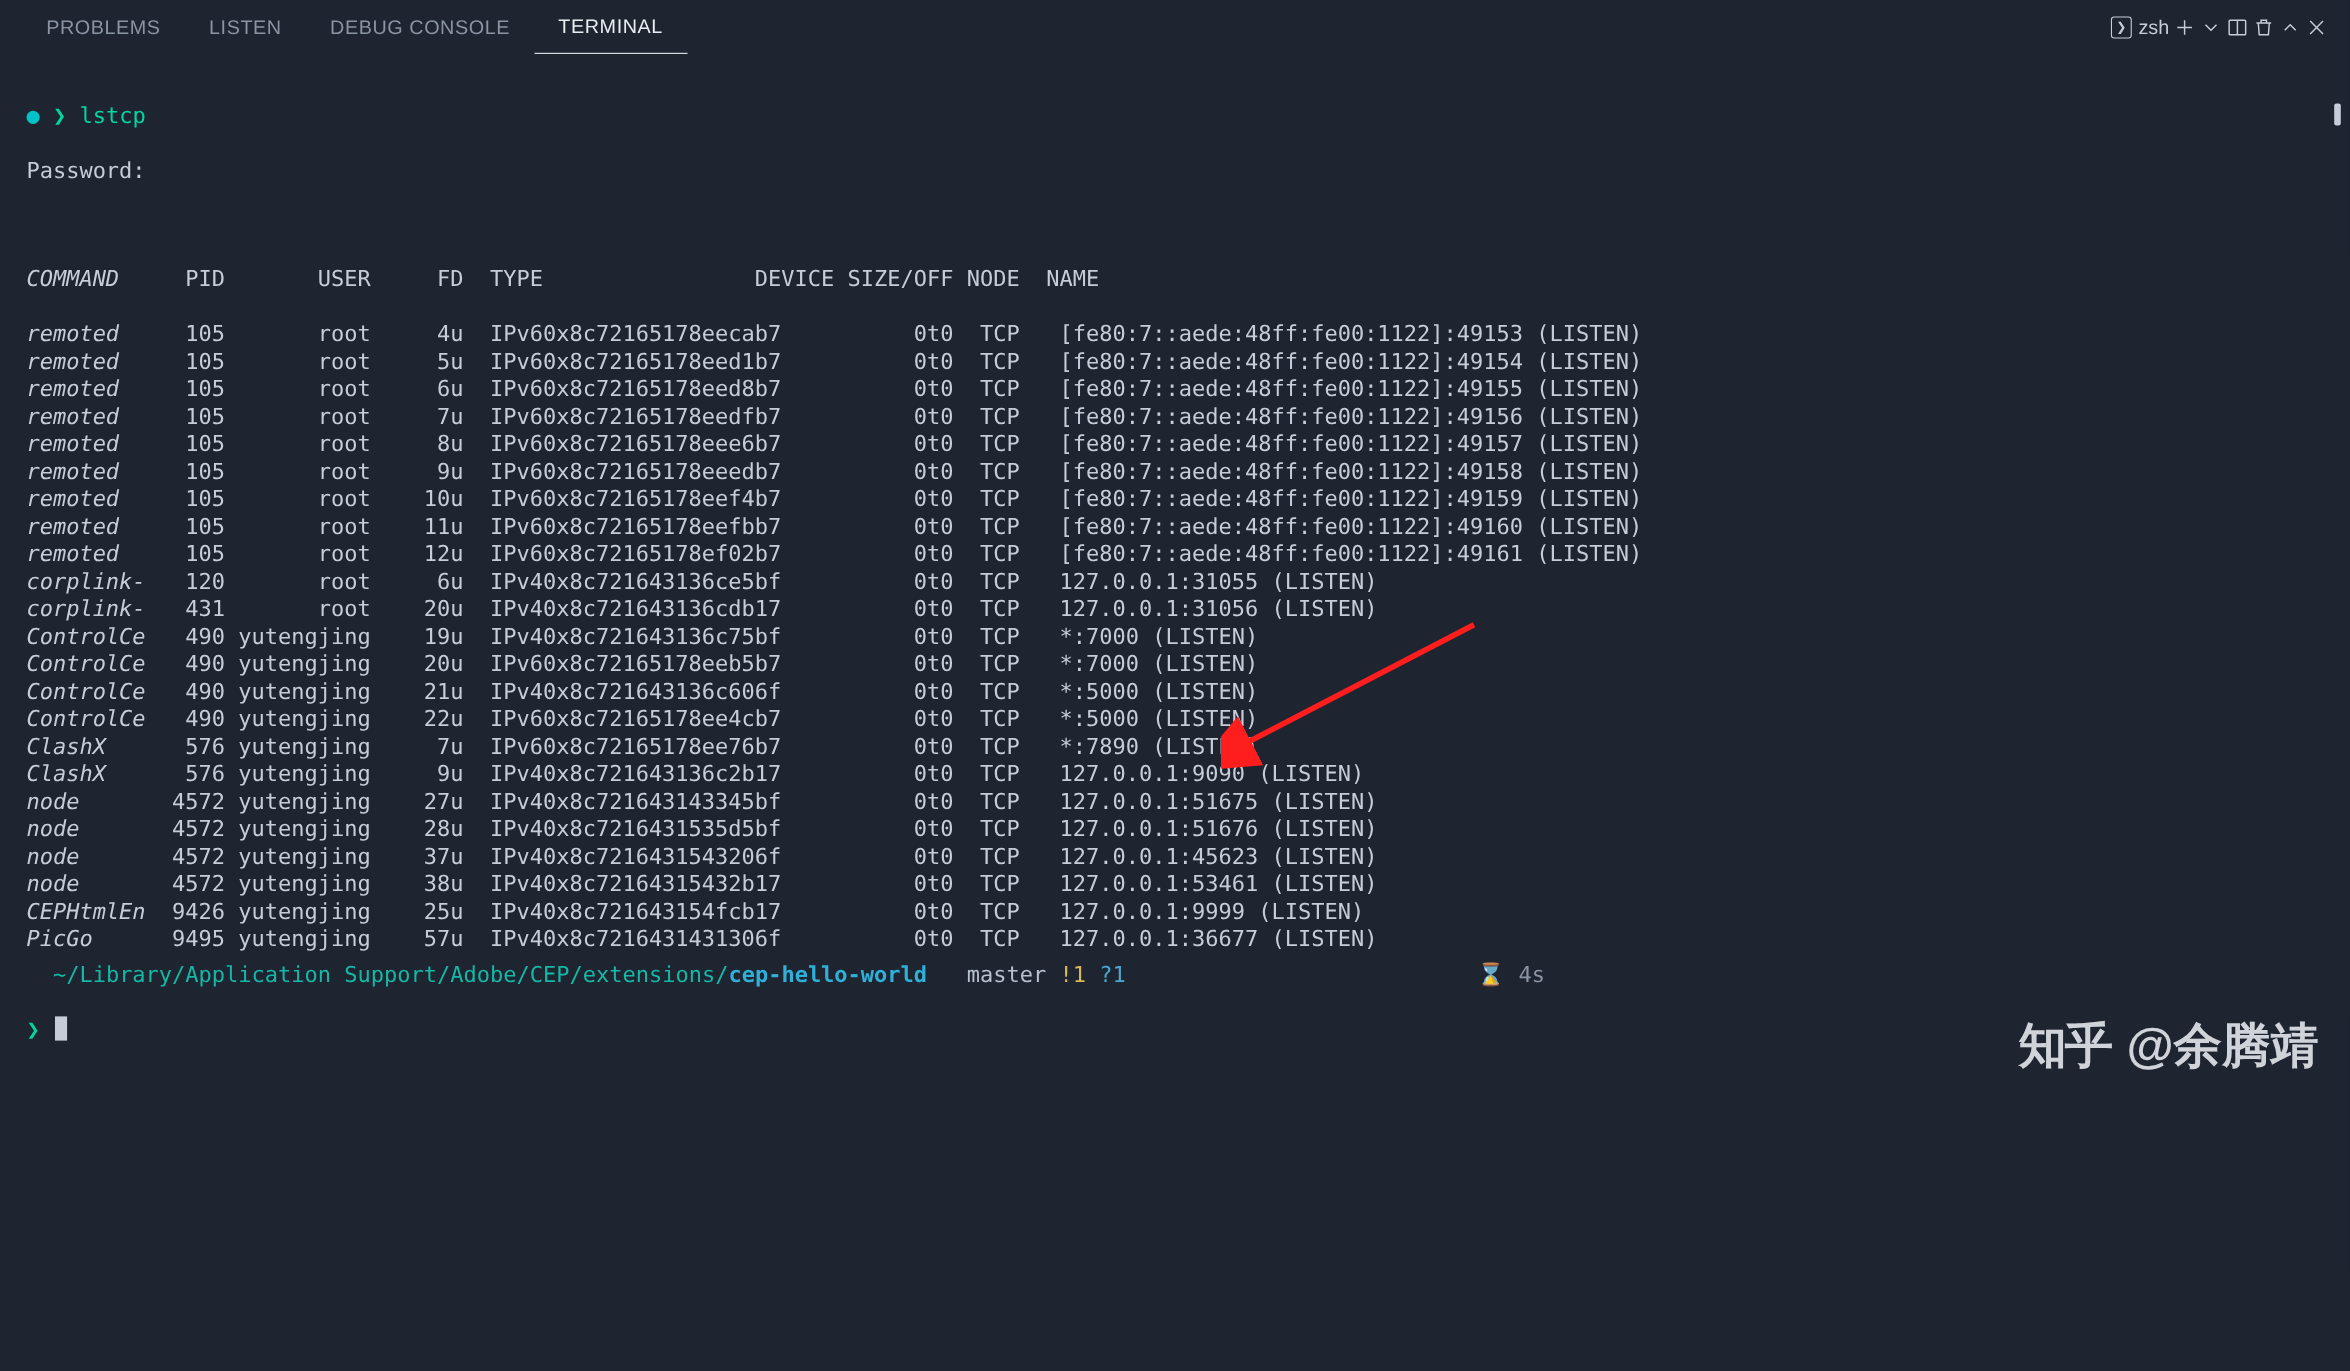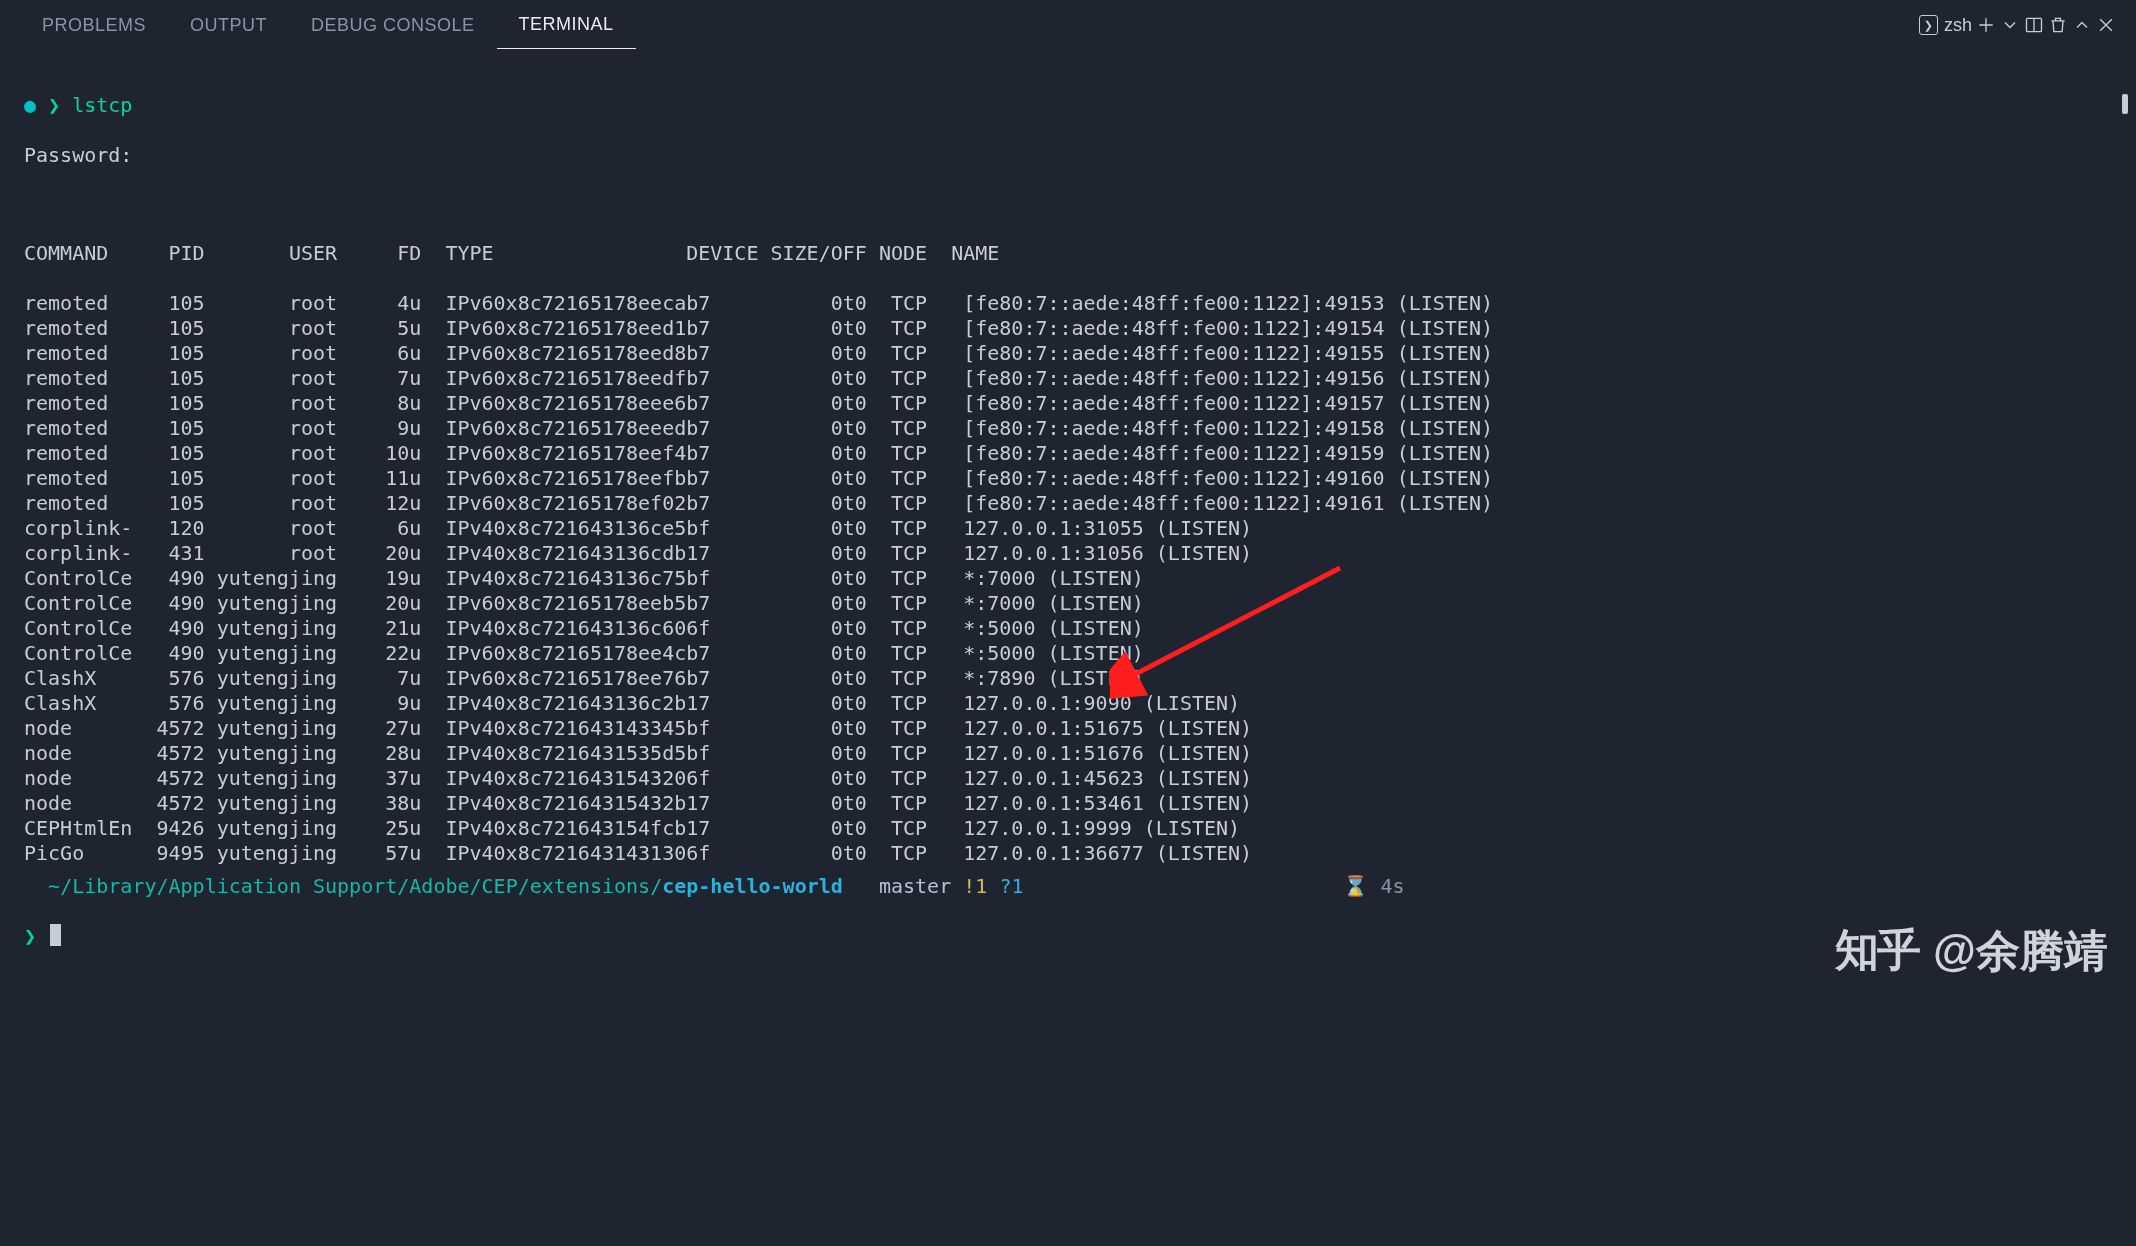--- a/index.html
+++ b/index.html
@@ -62,21 +62,21 @@
   .cmd { color: #00d7a0; }
   .yellow { color: #d7b85b; }
   .path { color: #14b8a6; }
   .branch-highlight { color: #2fb0d9; font-weight: 600; }
   .git-icon { color: #d7b85b; }
   .branch { color: #b7c0ce; }
   .q1 { color: #49a8d0; }
 
   
   .col { display: inline-block; }
-  .c-cmd  { width: 10ch; }
+  .c-cmd  { width: 10ch; font-style: italic; }
   .c-pid  { width: 5ch; text-align: right; margin-top: 48px; }
   .c-user { width: 11ch; text-align: right; }
   .c-fd   { width: 7ch; text-align: right; }
   .c-type { width: 6ch; padding-left: 2ch; }
   .c-dev  { width: 22ch; }
   .c-size { width: 8ch; text-align: right; }
   .c-node { width: 5ch; }
   .c-name { }
 
   .cursor-block {
@@ -118,21 +118,21 @@
     border-radius: 2px;
   }
   .timing { color:#8b94a3; }
 </style>
 </head>
 <body>
 <div class="root">
 
 <div class="panel-tabs">
   <div class="tab"><span>PROBLEMS</span></div>
-  <div class="tab"><span>OUTPUT</span></div>
+  <div class="tab"><span>LISTEN</span></div>
   <div class="tab"><span>DEBUG CONSOLE</span></div>
   <div class="tab active"><span>TERMINAL</span></div>
 
   <div class="panel-actions">
     <span class="action">
       <span class="profile-box"></span>
       <span>zsh</span>
     </span>
     <span class="action">
       <svg viewBox="0 0 24 24">

